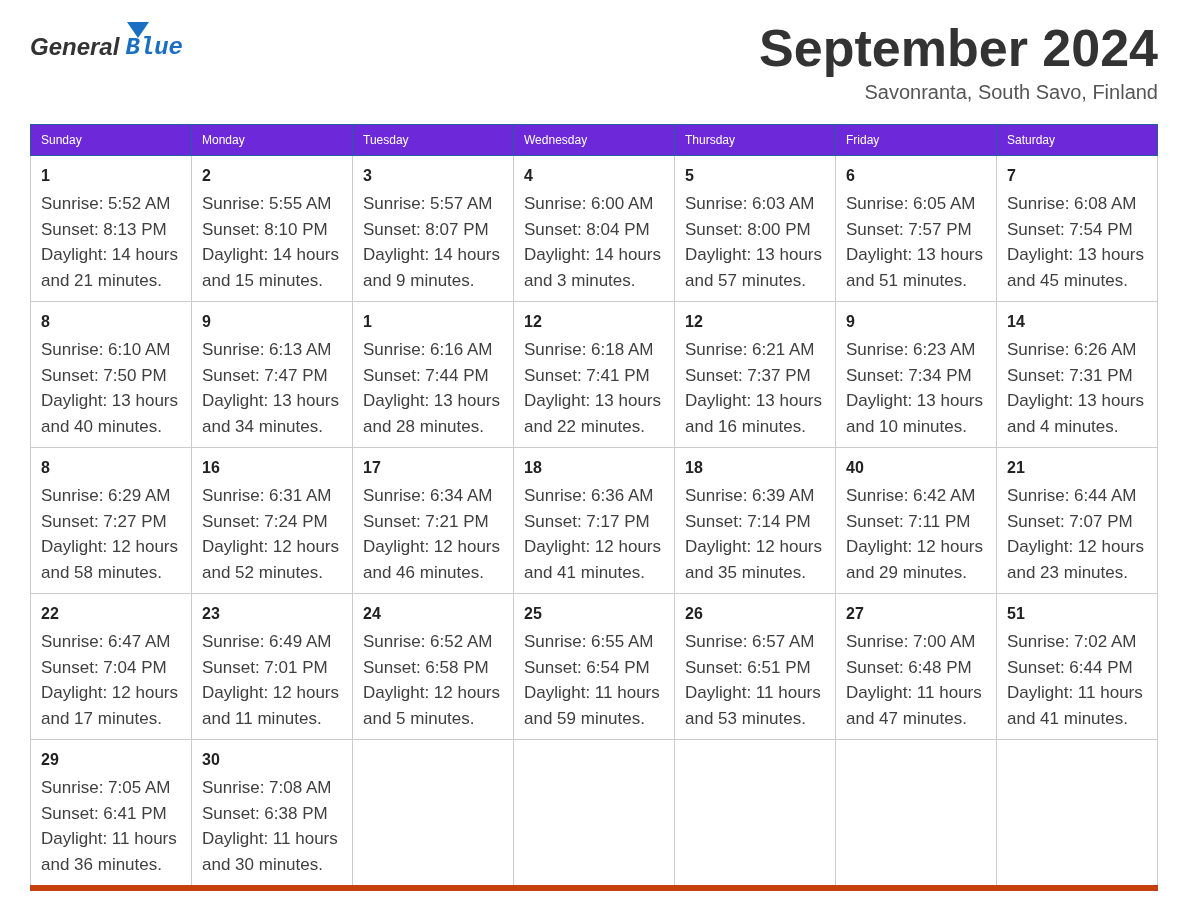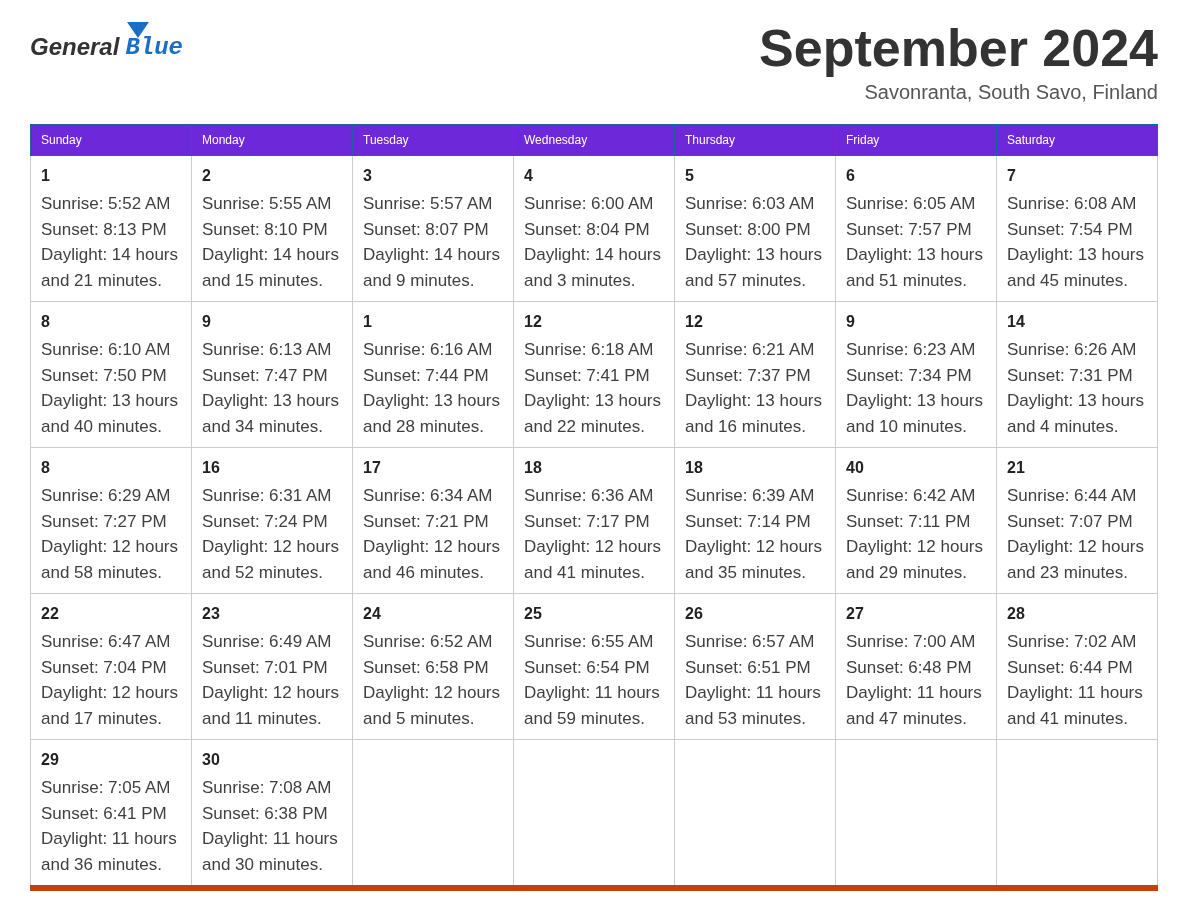--- a/index.html
+++ b/index.html
@@ -247,21 +247,21 @@
       </td>
         <td>
         <span class="day-number">26</span>
         <span class="day-info">Sunrise: 6:57 AM<br>Sunset: 6:51 PM<br>Daylight: 11 hours and 53 minutes.</span>
       </td>
         <td>
         <span class="day-number">27</span>
         <span class="day-info">Sunrise: 7:00 AM<br>Sunset: 6:48 PM<br>Daylight: 11 hours and 47 minutes.</span>
       </td>
         <td>
-        <span class="day-number">28</span>
+        <span class="day-number">51</span>
         <span class="day-info">Sunrise: 7:02 AM<br>Sunset: 6:44 PM<br>Daylight: 11 hours and 41 minutes.</span>
       </td>
       </tr>
       <tr>
         <td>
         <span class="day-number">29</span>
         <span class="day-info">Sunrise: 7:05 AM<br>Sunset: 6:41 PM<br>Daylight: 11 hours and 36 minutes.</span>
       </td>
         <td>
         <span class="day-number">30</span>

